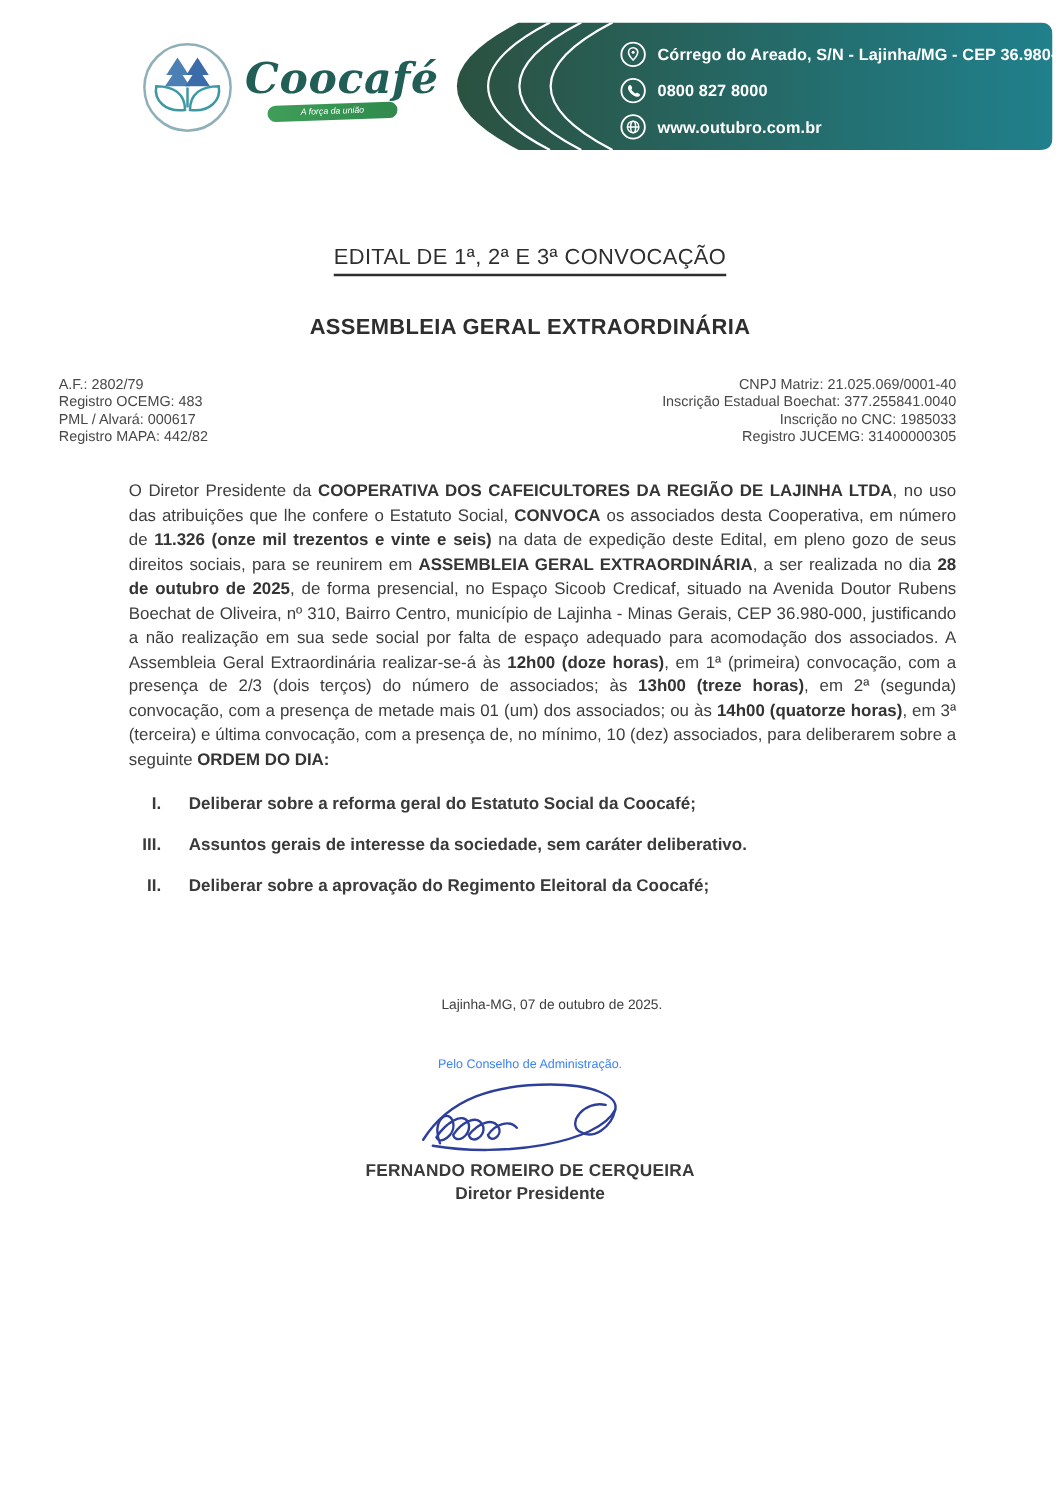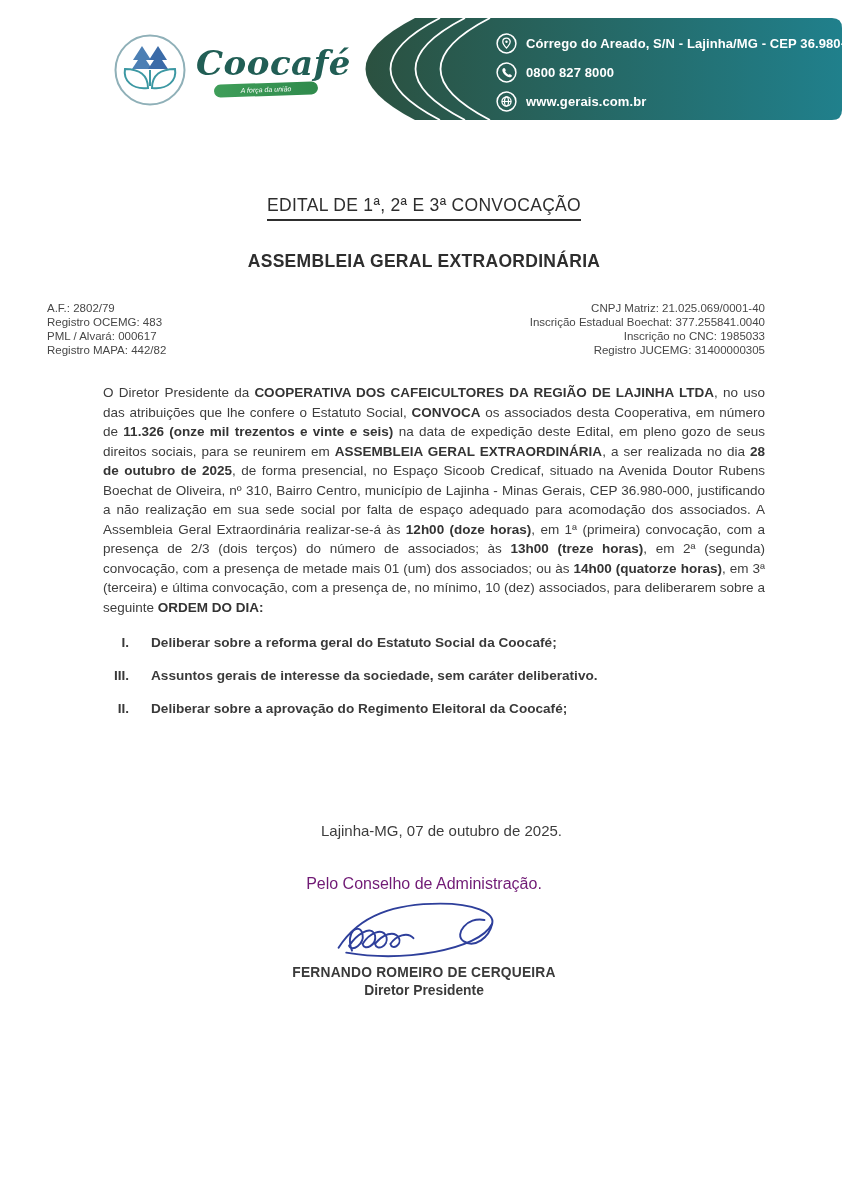--- a/index.html
+++ b/index.html
@@ -32,22 +32,22 @@
     border-bottom:2px solid #2e2e2e;padding-bottom:3px;letter-spacing:.3px;
   }
   .title2{margin-top:30px;text-align:center;font-size:17.5px;font-weight:bold;color:#2e2e2e;letter-spacing:.3px;}
   .registry{display:flex;justify-content:space-between;margin:29px 83px 0 47px;font-size:11.5px;line-height:14px;color:#474747;}
   .reg-right{text-align:right;}
   .bodytext{margin:26px 83px 0 103px;text-align:justify;font-size:13.5px;line-height:19.5px;color:#3d3d3d;min-height:200px;}
   .bodytext b{color:#343434;}
   .agenda{margin:18px 83px 0 103px;display:flex;flex-direction:column;gap:18px;font-weight:bold;font-size:13.6px;color:#3a3a3a;}
   .agenda-row{display:flex;}
   .agenda-num{width:26px;text-align:right;margin-right:22px;flex:none;}
-  .dateline{margin-top:106px;text-align:center;font-size:15px;color:#3d3d3d;padding-left:35px;}
-  .byline{margin-top:36px;text-align:center;font-size:16px;color:#701a75;}
+  .dateline{margin-top:82px;text-align:center;font-size:11px;color:#3d3d3d;padding-left:35px;}
+  .byline{margin-top:36px;text-align:center;font-size:10px;color:#3b82f6;}
   .sig-wrap{margin-top:2px;display:flex;justify-content:center;height:72px;}
   .signer-name{margin-top:-2px;text-align:center;font-weight:bold;font-size:13.8px;color:#3a3a3a;letter-spacing:.2px;}
   .signer-title{margin-top:3px;text-align:center;font-weight:bold;font-size:13.8px;color:#3a3a3a;}
   .footer-brand{margin-top:138px;display:flex;justify-content:space-between;align-items:center;gap:46px;}
   .brand-somos{font-size:31px;color:#8b9398;letter-spacing:.5px;}
   .brand-coop{font-size:31px;color:#a16207;letter-spacing:-1px;margin-left:2px;}
   .brand-dot{margin-left:4px;margin-top:8px;}
 </style>
 </head>
 <body>
@@ -100,21 +100,21 @@
         </svg>
         <span class="ctext">0800 827 8000</span>
       </div>
       <div class="contact-row">
         <svg width="21" height="21" viewBox="0 0 21 21">
           <circle cx="10.5" cy="10.5" r="9.4" fill="none" stroke="#ffffff" stroke-width="1.5"></circle>
           <circle cx="10.5" cy="10.5" r="4.6" fill="none" stroke="#ffffff" stroke-width="1.2"></circle>
           <ellipse cx="10.5" cy="10.5" rx="2" ry="4.6" fill="none" stroke="#ffffff" stroke-width="1.2"></ellipse>
           <path d="M5.9,10.5 H15.1" stroke="#ffffff" stroke-width="1.2"></path>
         </svg>
-        <span class="ctext">www.gerais.com.br</span>
+        <span class="ctext">www.outubro.com.br</span>
       </div>
     </div>
   </div>
 
   <div class="content">
 
     <div class="title1-wrap">
       <span class="title1">EDITAL DE 1ª, 2ª E 3ª CONVOCAÇÃO</span>
     </div>
     <div class="title2">ASSEMBLEIA GERAL EXTRAORDINÁRIA</div>

